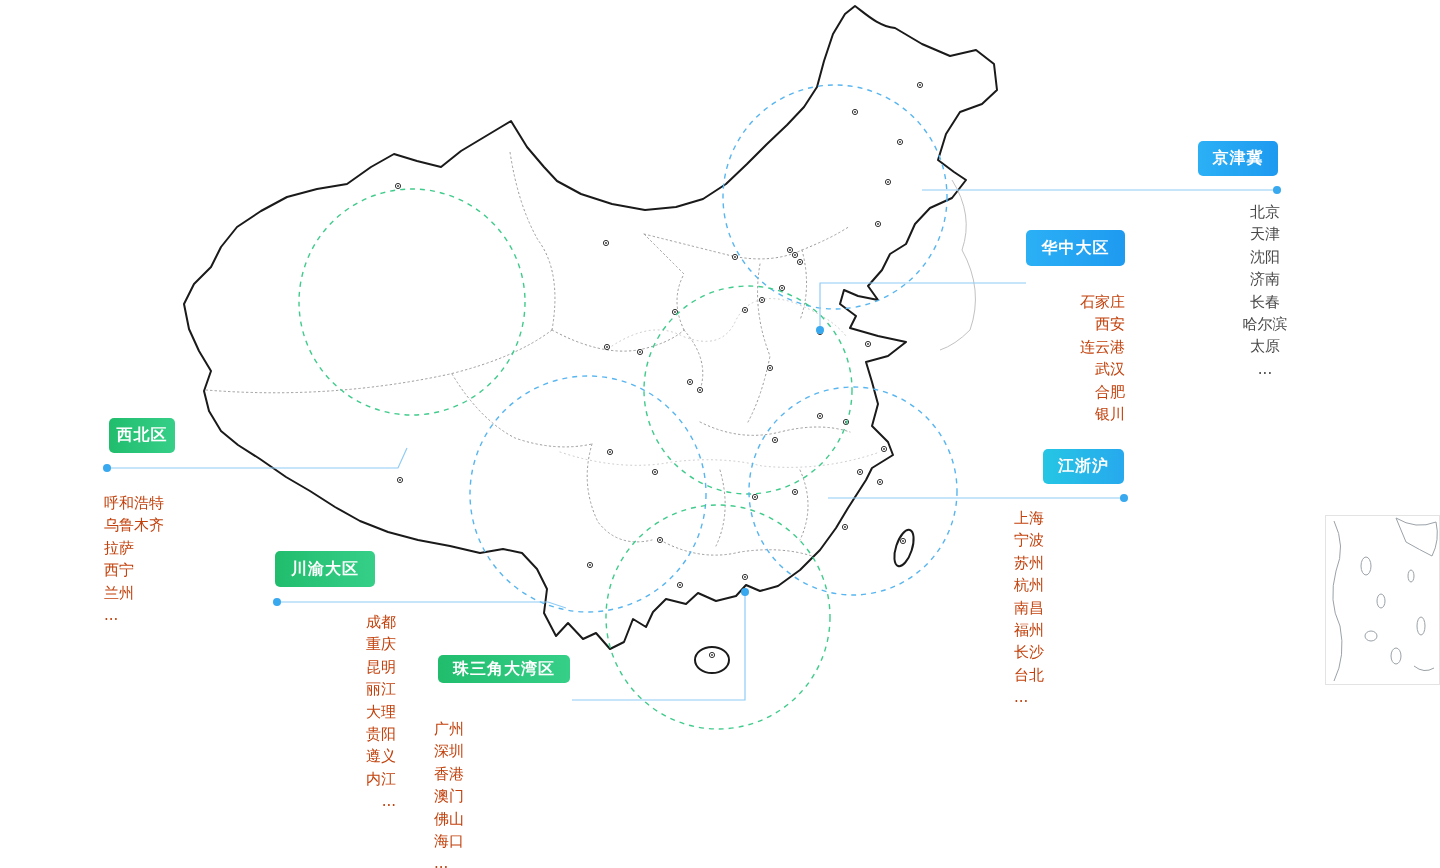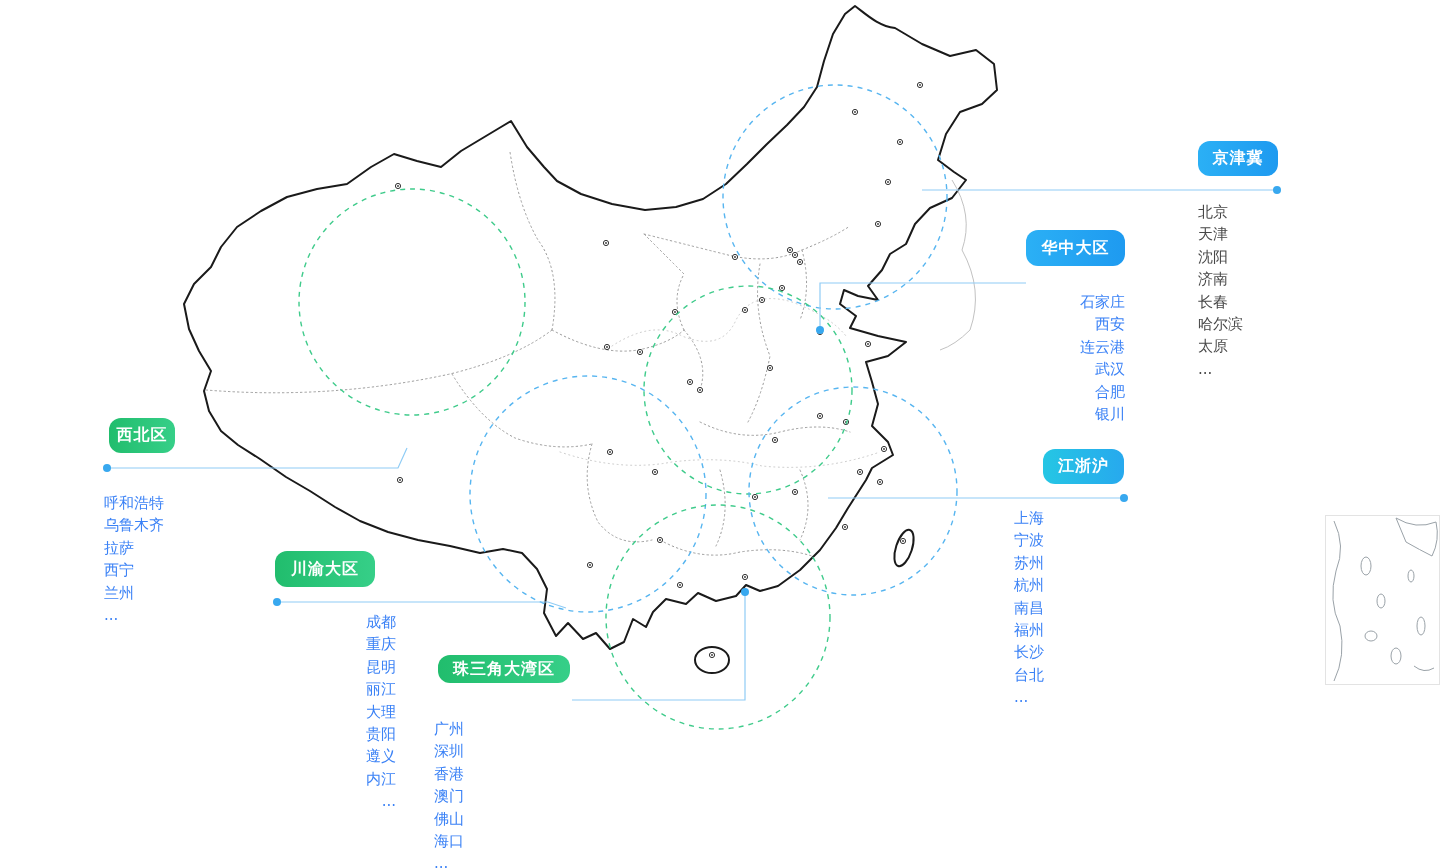--- a/index.html
+++ b/index.html
@@ -3,32 +3,32 @@
 <meta charset="utf-8">
 <style>
   *{margin:0;padding:0;box-sizing:border-box}
   html,body{background:#fff}
   body{font-family:"DejaVu Sans","Liberation Sans",sans-serif}
   .stage{position:relative;width:1440px;height:868px;background:#fff;overflow:hidden}
   .map-svg{position:absolute;left:0;top:0}
 
   
   .badge{position:absolute;color:#fff;font-size:16px;font-weight:bold;
-         border-radius:12px;display:flex;align-items:center;justify-content:center;
+         border-radius:5px;display:flex;align-items:center;justify-content:center;
          letter-spacing:1px;white-space:nowrap}
   .badge-blue{background:linear-gradient(90deg,#2bb0f5,#1e9af0)}
   .badge-cyan{background:linear-gradient(90deg,#25c6e4,#27a9ee)}
   .badge-green{background:linear-gradient(90deg,#21bd6d,#36cf88)}
 
   
-  .cities{position:absolute;list-style:none;font-size:15px;line-height:22.4px;color:#3b82f6}
+  .cities{position:absolute;list-style:none;font-size:15px;line-height:22.4px;color:#c2410c}
   .cities.dark{color:#474747}
 
   #badge-jingjinji{left:1198px;top:141px;width:80px;height:35px}
-  #list-jingjinji{left:1198px;top:201px;width:134px;}
+  #list-jingjinji{left:1198px;top:201px;width:134px;text-align:center}
 
   #badge-huazhong{left:1026px;top:230px;width:99px;height:36px}
   #list-huazhong{left:1015px;top:291px;width:110px;text-align:right}
 
   #badge-xibei{left:109px;top:418px;width:66px;height:35px}
   #list-xibei{left:104px;top:492px;width:120px;text-align:left}
 
   #badge-jiangzhehu{left:1043px;top:449px;width:81px;height:35px}
   #list-jiangzhehu{left:1014px;top:507px;width:110px;}
 

